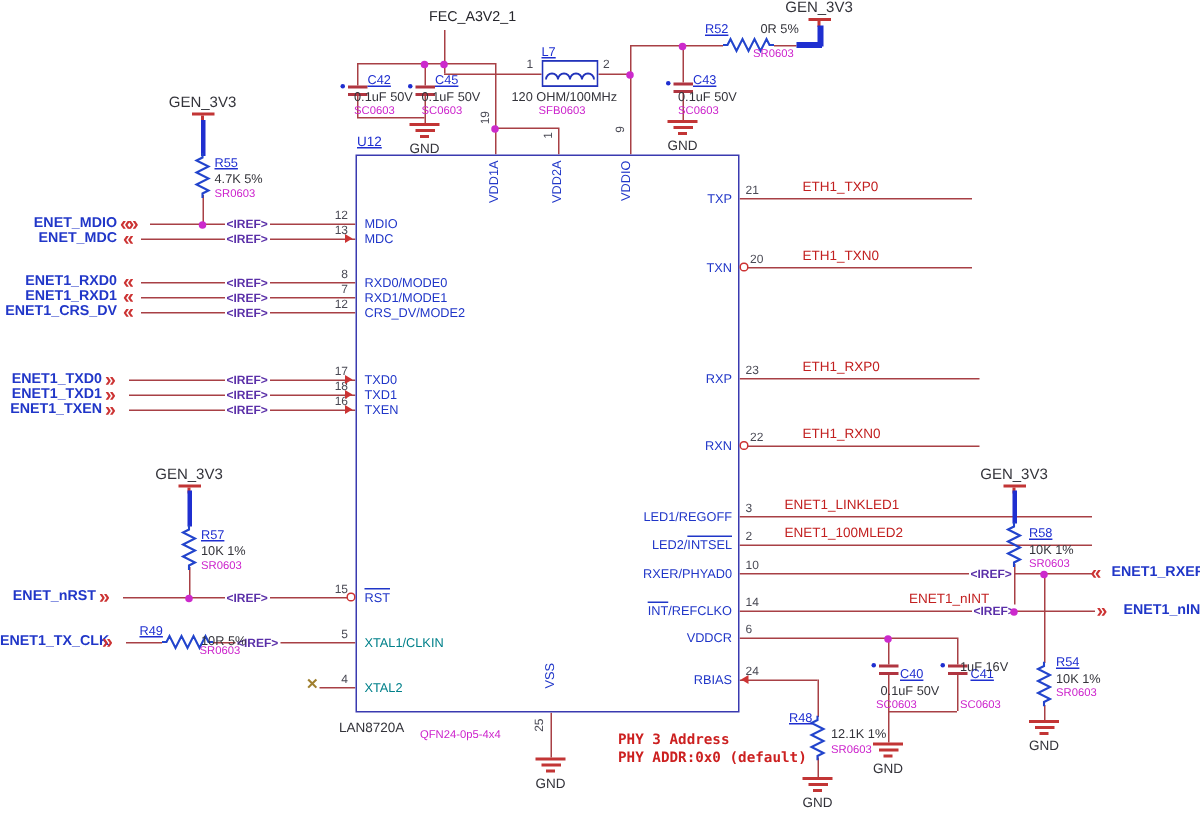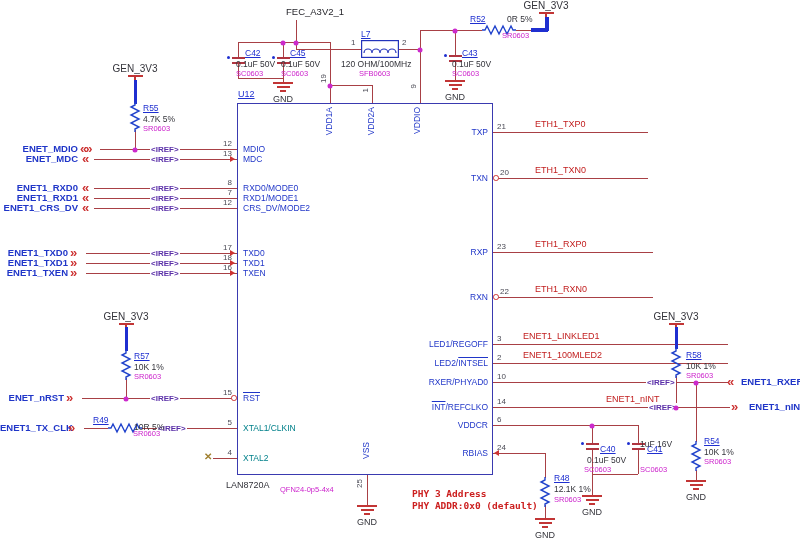--- a/index.html
+++ b/index.html
@@ -280,21 +280,21 @@
   <svg class="rsvg" style="left:690px;top:441px" width="12" height="30" viewBox="0 0 12 30">
       <polyline points="6,0 6,3 2,5 10,9 2,13 10,17 2,21 10,25 6,27 6,30" fill="none" stroke="#2244CC" stroke-width="1.4"></polyline>
     </svg>
   <div class="refdes" style="left:704px;top:437px">R54</div>
   <div class="val" style="left:704px;top:448px">10K 1%</div>
   <div class="fp" style="left:704px;top:458px">SR0603</div>
 
   <svg class="rsvg" style="left:539px;top:477px" width="12" height="30" viewBox="0 0 12 30">
       <polyline points="6,0 6,3 2,5 10,9 2,13 10,17 2,21 10,25 6,27 6,30" fill="none" stroke="#2244CC" stroke-width="1.4"></polyline>
     </svg>
-  <div class="refdes" style="left:554px;top:474px">R48</div>
+  <div class="refdes" style="left:526px;top:474px">R48</div>
   <div class="val" style="left:554px;top:485px">12.1K 1%</div>
   <div class="fp" style="left:554px;top:496px">SR0603</div>
 
   <svg class="rsvg" style="left:108px;top:422px" width="34" height="12" viewBox="0 0 34 12">
       <polyline points="0,6 3,6 5,2 9,10 13,2 17,10 21,2 25,10 29,2 31,6 34,6" fill="none" stroke="#2244CC" stroke-width="1.4"></polyline>
     </svg>
   <div class="refdes" style="left:93px;top:416px">R49</div>
   <div class="val" style="left:134px;top:423px">10R 5%</div>
   <div class="fp" style="left:133px;top:430px">SR0603</div>
 

